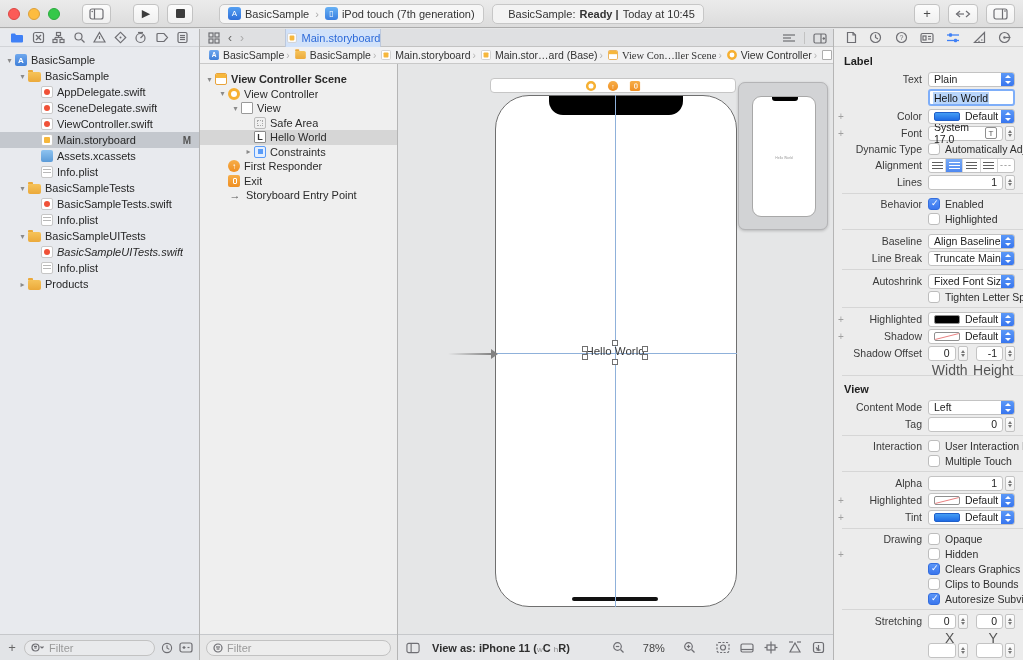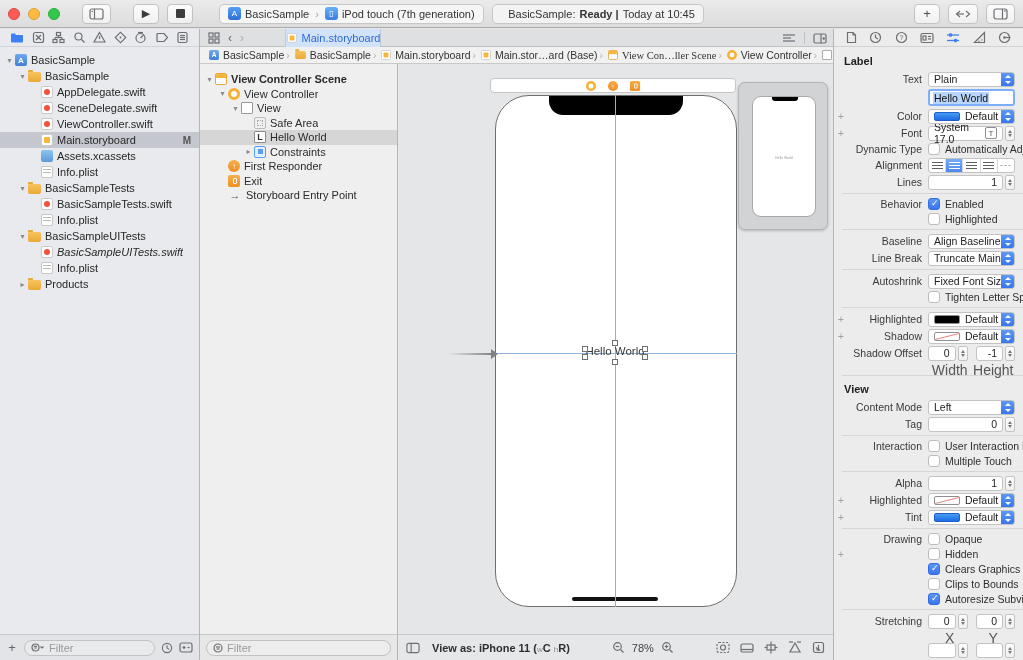--- a/index.html
+++ b/index.html
@@ -105,21 +105,21 @@
   .entry-arrow::after{content:"";position:absolute;right:-6px;top:-4px;border-left:7px solid #828282;border-top:5px solid transparent;border-bottom:5px solid transparent}
   .canvas-label{position:absolute;left:187px;top:281px;width:60px;text-align:center;font-size:11.5px;color:#3a3a3a}
   .handle{position:absolute;width:6px;height:6px;background:#fff;border:1px solid #707070}
   .minimap{position:absolute;left:340px;top:18px;width:90px;height:148px;background:#d2d3d5;border:1px solid #b4b4b6;border-radius:7px;box-shadow:0 1px 3px rgba(0,0,0,.2)}
   .minimap .mphone{position:absolute;left:13px;top:13px;width:64px;height:121px;background:#fff;border:1px solid #a8a8a8;border-radius:9px}
   .minimap .mnotch{position:absolute;left:19px;top:0;width:26px;height:4px;background:#000;border-radius:0 0 3px 3px}
   .minimap .mlabel{position:absolute;left:0;right:0;top:56px;text-align:center;font-size:8px;color:#9a9a9a;transform:scale(.42)}
   .canvas-bottombar{position:absolute;left:0;right:0;bottom:0;height:26px;background:#e6e7e9;border-top:1px solid #c6c8cb;display:flex;align-items:center;padding:0 8px;gap:6px;color:#3c3c3c}
   .viewas{margin-left:6px;white-space:nowrap;font-weight:bold;color:#2f2f2f}
   .trait-sm{font-size:8px;color:#8a8a8a;font-weight:normal}
-  .zoomgrp{display:flex;align-items:center;gap:3px;margin-left:36px;color:#555}
+  .zoomgrp{display:flex;align-items:center;gap:14px;margin-left:36px;color:#555}
   .zoom-pct{color:#444;min-width:30px;text-align:center}
   .cb-icons{margin-left:auto;display:flex;align-items:center;gap:10px}
   .cb-icons svg{display:block}
 
   
   .insp-tabbar{height:18px;flex:none;display:flex;align-items:center;justify-content:space-between;padding:0 12px;border-bottom:1px solid #d2d2d2}
   .insp-content{flex:1;overflow:hidden;padding-top:4px}
   .insp-h{font-weight:bold;font-size:11px;color:#1e1e1e;padding:4px 0 3px 10px}
   .insp-row{display:flex;align-items:center;height:16px;margin:1px 8px 1px 0}
   .insp-row.short{height:14px}

